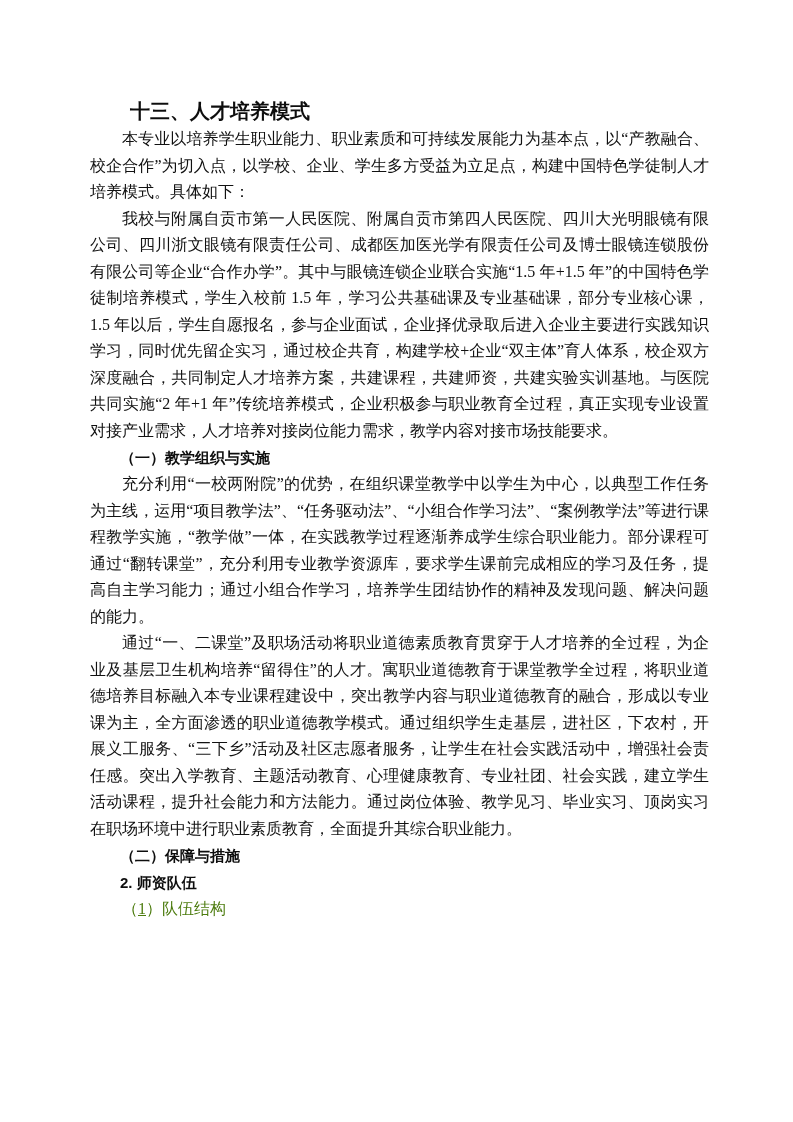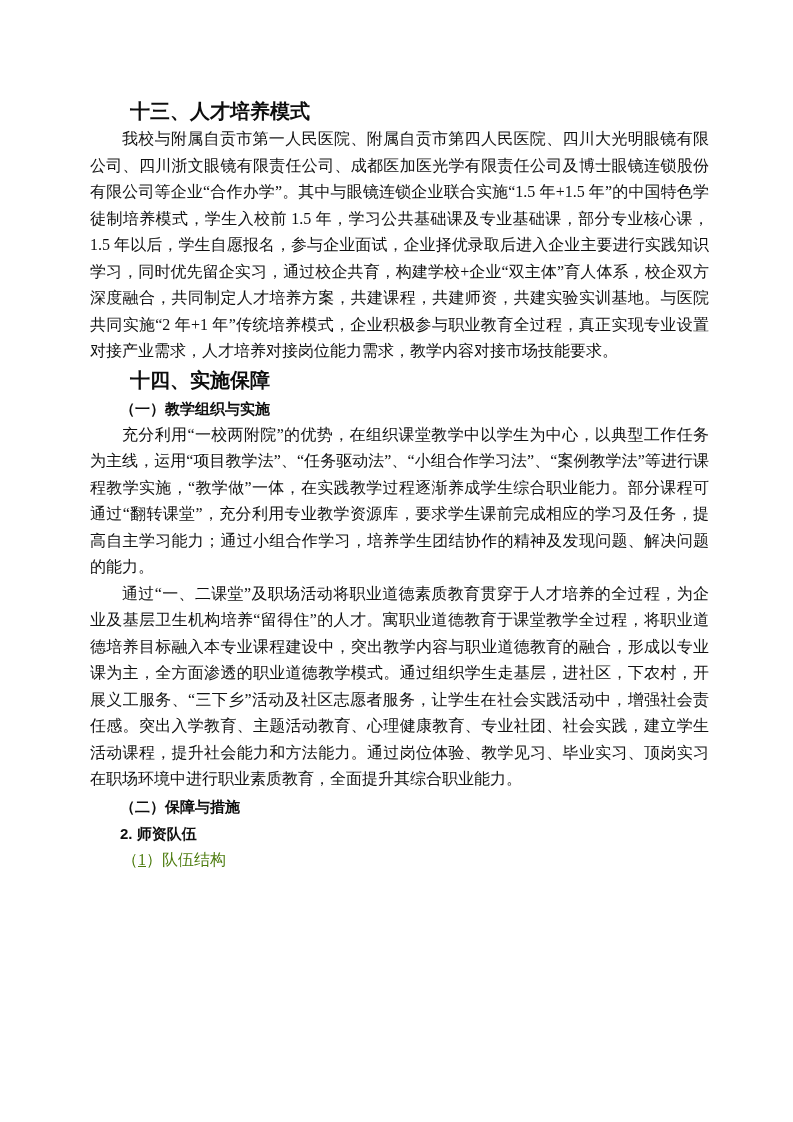--- a/index.html
+++ b/index.html
@@ -65,24 +65,24 @@
     color: #111111;
   }
 </style>
 </head>
 <body>
 
 <div class="page">
 
   <h1 class="h-major">十三、人才培养模式</h1>
 
+  <p class="body-para">本专业以培养学生职业能力、职业素质和可持续发展能力为基本点，以“产教融合、校企合作”为切入点，以学校、企业、学生多方受益为立足点，构建中国特色学徒制人才培养模式。具体如下：</p>
 
   <p class="body-para">我校与附属自贡市第一人民医院、附属自贡市第四人民医院、四川大光明眼镜有限公司、四川浙文眼镜有限责任公司、成都医加医光学有限责任公司及博士眼镜连锁股份有限公司等企业“合作办学”。其中与眼镜连锁企业联合实施“1.5 年+1.5 年”的中国特色学徒制培养模式，学生入校前 1.5 年，学习公共基础课及专业基础课，部分专业核心课，1.5 年以后，学生自愿报名，参与企业面试，企业择优录取后进入企业主要进行实践知识学习，同时优先留企实习，通过校企共育，构建学校+企业“双主体”育人体系，校企双方深度融合，共同制定人才培养方案，共建课程，共建师资，共建实验实训基地。与医院共同实施“2 年+1 年”传统培养模式，企业积极参与职业教育全过程，真正实现专业设置对接产业需求，人才培养对接岗位能力需求，教学内容对接市场技能要求。</p>
 
-  <h1 class="h-major">十四、实施保障</h1>
 
   <h2 class="h-minor">（一）教学组织与实施</h2>
 
   <p class="body-para">充分利用“一校两附院”的优势，在组织课堂教学中以学生为中心，以典型工作任务为主线，运用“项目教学法”、“任务驱动法”、“小组合作学习法”、“案例教学法”等进行课程教学实施，“教学做”一体，在实践教学过程逐渐养成学生综合职业能力。部分课程可通过“翻转课堂”，充分利用专业教学资源库，要求学生课前完成相应的学习及任务，提高自主学习能力；通过小组合作学习，培养学生团结协作的精神及发现问题、解决问题的能力。</p>
 
   <p class="body-para">通过“一、二课堂”及职场活动将职业道德素质教育贯穿于人才培养的全过程，为企业及基层卫生机构培养“留得住”的人才。寓职业道德教育于课堂教学全过程，将职业道德培养目标融入本专业课程建设中，突出教学内容与职业道德教育的融合，形成以专业课为主，全方面渗透的职业道德教学模式。通过组织学生走基层，进社区，下农村，开展义工服务、“三下乡”活动及社区志愿者服务，让学生在社会实践活动中，增强社会责任感。突出入学教育、主题活动教育、心理健康教育、专业社团、社会实践，建立学生活动课程，提升社会能力和方法能力。通过岗位体验、教学见习、毕业实习、顶岗实习在职场环境中进行职业素质教育，全面提升其综合职业能力。</p>
 
   <h2 class="h-minor">（二）保障与措施</h2>
 
   <h2 class="h-minor">2. 师资队伍</h2>

